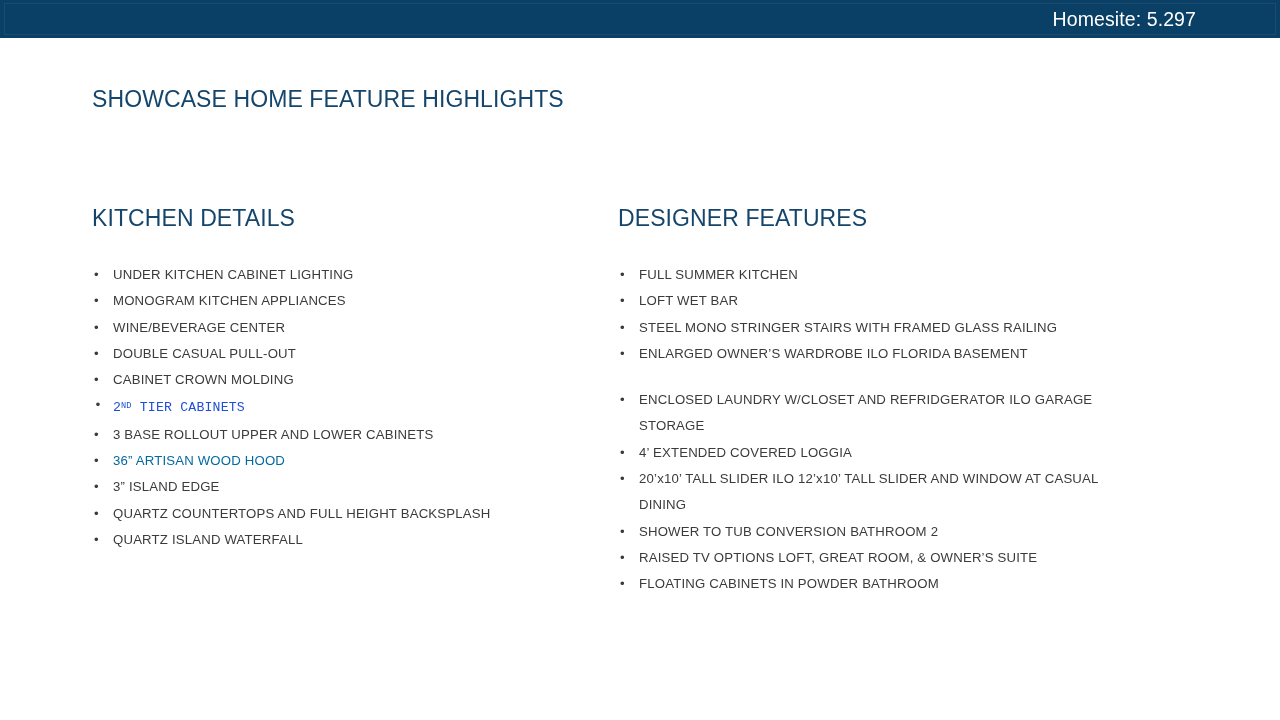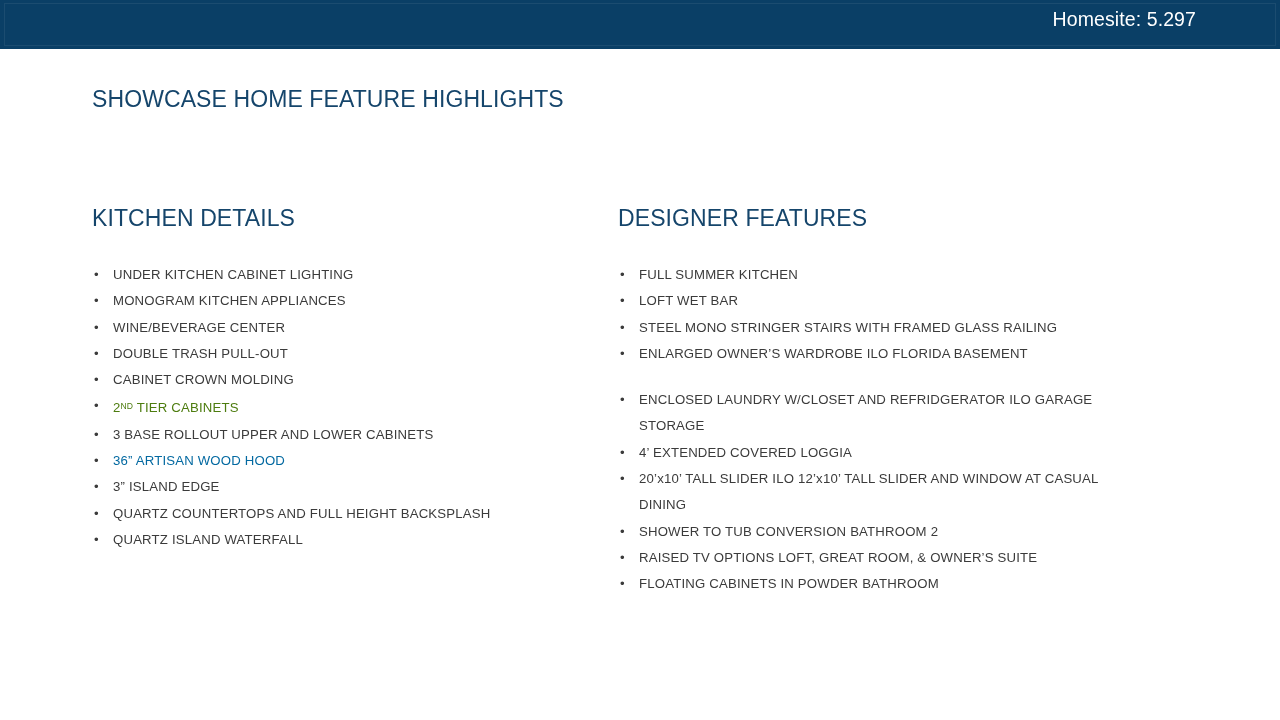--- a/index.html
+++ b/index.html
@@ -15,21 +15,21 @@
     font-family: "Liberation Sans", sans-serif;
     position: relative;
   }
 
   
   .header-bar {
     position: absolute;
     left: 0;
     top: 0;
     width: 1280px;
-    height: 49px;
+    height: 38px;
     background: #0a3e६6;
     background: #0a3f66;
   }
   .header-bar-inner {
     position: absolute;
     left: 4px;
     top: 3px;
     right: 4px;
     bottom: 3px;
     border: 1px solid rgba(255,255,255,0.07);
@@ -110,23 +110,23 @@
 </div>
 
 <div class="slide-title" style="color: rgb(21, 69, 107);">SHOWCASE HOME FEATURE HIGHLIGHTS</div>
 
 <div class="column left">
   <div class="column-heading" style="color: rgb(21, 69, 107);">KITCHEN DETAILS</div>
   <ul class="bullet-list" id="list-0">
       <li style="color: rgb(59, 59, 59);">UNDER KITCHEN CABINET LIGHTING</li>
       <li style="color: rgb(59, 59, 59);">MONOGRAM KITCHEN APPLIANCES</li>
       <li style="color: rgb(59, 59, 59);">WINE/BEVERAGE CENTER</li>
-      <li style="color: rgb(59, 59, 59);">DOUBLE TRASH PULL-OUT</li>
+      <li style="color: rgb(59, 59, 59);">DOUBLE CASUAL PULL-OUT</li>
       <li style="color: rgb(59, 59, 59);">CABINET CROWN MOLDING</li>
-      <li style="color: #4d7c0f;"><span>2</span><sup>ND</sup><span> TIER CABINETS</span></li>
+      <li style="color: #1d4ed8; font-family: Liberation Mono, monospace;"><span>2</span><sup>ND</sup><span> TIER CABINETS</span></li>
       <li style="color: rgb(59, 59, 59);">3 BASE ROLLOUT UPPER AND LOWER CABINETS</li>
       <li style="color: #0369a1;">36” ARTISAN WOOD HOOD</li>
       <li style="color: rgb(59, 59, 59);">3” ISLAND EDGE</li>
       <li style="color: rgb(59, 59, 59);">QUARTZ COUNTERTOPS AND FULL HEIGHT BACKSPLASH</li>
       <li style="color: rgb(59, 59, 59);">QUARTZ ISLAND WATERFALL</li>
     </ul>
 </div>
 
 <div class="column right">
   <div class="column-heading" style="color: rgb(21, 69, 107);">DESIGNER FEATURES</div>

